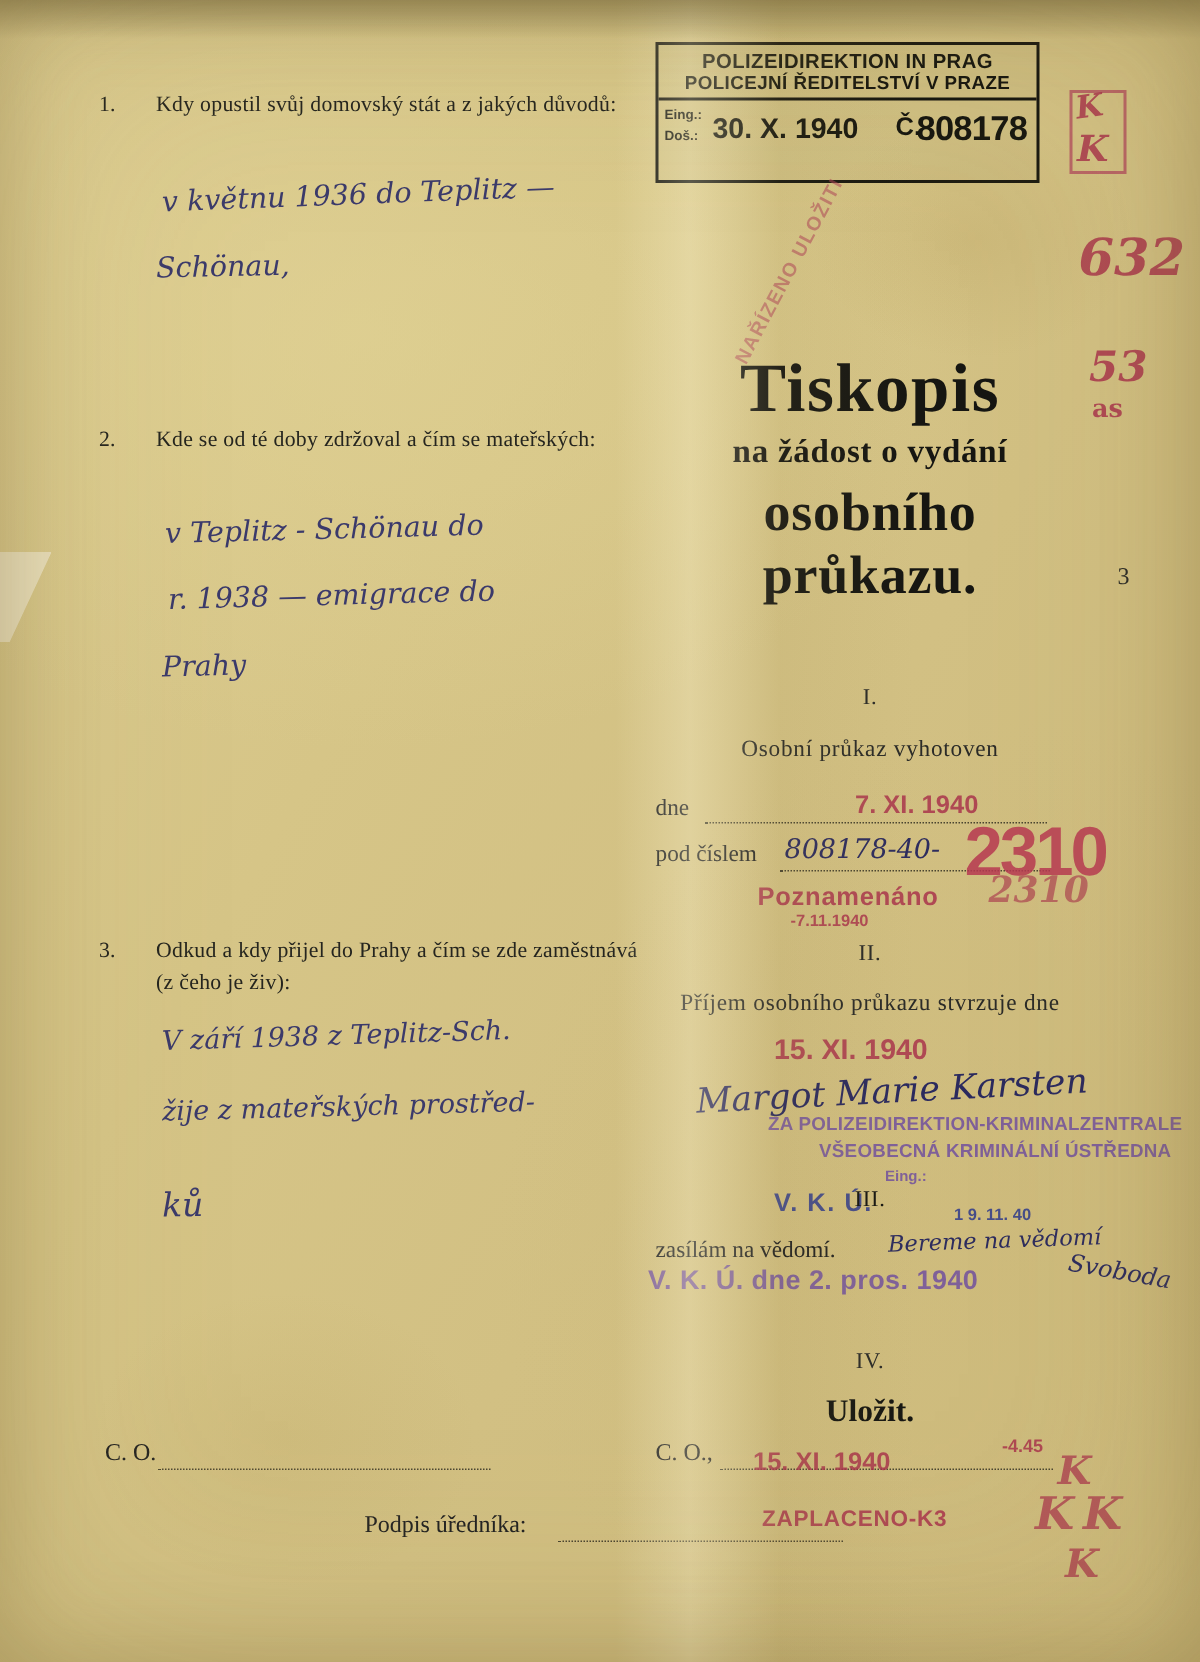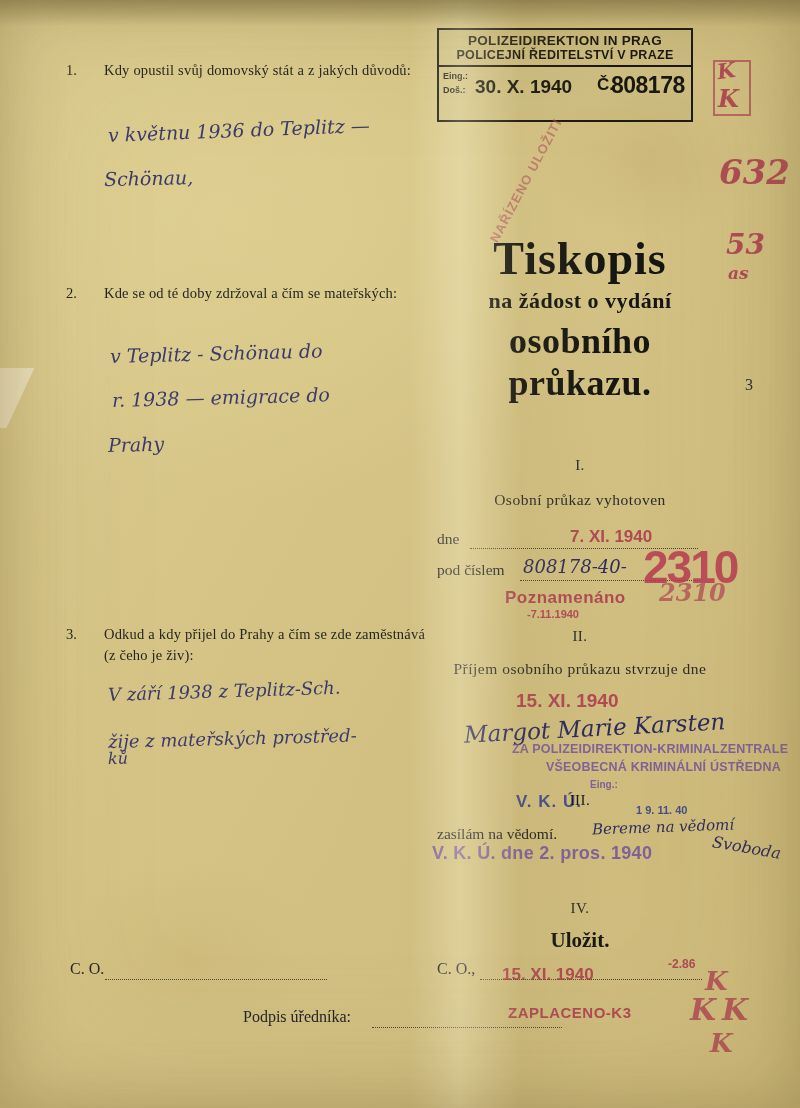--- a/index.html
+++ b/index.html
@@ -207,21 +207,21 @@
   <div class="hand l1" style="left:110px; top:345px; transform: rotate(-1.5deg);">v Teplitz - Schönau do</div>
   <div class="hand l1" style="left:112px; top:389px; transform: rotate(-1.5deg);">r. 1938 — emigrace do</div>
   <div class="hand l1" style="left:108px; top:434px; transform: rotate(-1.5deg);">Prahy</div>
 
   <div class="q" style="left:104px; top:624px;">
     <span class="num">3.</span>
     <span class="txt">Odkud a kdy přijel do Prahy a čím se zde zaměstnává (z čeho je živ):</span>
   </div>
   <div class="hand" style="left:108px; top:684px; font-size:18px; transform: rotate(-1.8deg);">V září 1938 z Teplitz-Sch.</div>
   <div class="hand" style="left:108px; top:731px; font-size:18px; transform: rotate(-1.5deg);">žije z mateřských prostřed-</div>
-  <div class="hand" style="left:108px; top:749px; font-size:16px; transform: rotate(-1.0deg);">ků</div>
+  <div class="hand" style="left:108px; top:792px; font-size:22px; transform: rotate(-1.0deg);">ků</div>
 
   <div class="stamp-box" style="left:437px; top:28px; width:252px; height:90px;">
     <span class="l" style="font-size:13.5px; margin-top:3px;">POLIZEIDIREKTION IN PRAG</span>
     <span class="l" style="font-size:12.5px;">POLICEJNÍ ŘEDITELSTVÍ V PRAZE</span>
     <div class="stamp-rule" style="margin-top:3px;"></div>
     <div style="position:relative; height:46px;">
       <span style="position:absolute; left:4px; top:4px; font-size:9px; font-weight:bold;">Eing.:</span>
       <span style="position:absolute; left:4px; top:18px; font-size:9px; font-weight:bold;">Doš.:</span>
       <span style="position:absolute; left:36px; top:9px; font-size:19px; font-weight:bold;">30. X. 1940</span>
       <span style="position:absolute; left:158px; top:8px; font-size:17px; font-weight:bold;">Č.</span>
@@ -229,21 +229,21 @@
     </div>
   </div>
 
   <div class="diag" style="left:500px; top:230px; transform: rotate(-62deg); transform-origin: left bottom;">NAŘÍZENO ULOŽITI</div>
 
   <div class="redbox" style="left:713px; top:60px; width:34px; height:52px;"></div>
   <div class="red" style="left:717px; top:58px; font-size:21px; transform:rotate(-8deg); font-family:'DejaVu Serif',serif; font-style:italic;">K</div>
   <div class="red" style="left:718px; top:84px; font-size:24px; font-family:'DejaVu Serif',serif; font-style:italic;">K</div>
   <div class="red" style="left:719px; top:152px; font-size:34px; font-family:'DejaVu Serif',serif; font-style:italic;">632</div>
   <div class="red" style="left:726px; top:228px; font-size:28px; font-family:'DejaVu Serif',serif; font-style:italic;">53</div>
-  <div class="red" style="left:728px; top:263px; font-size:17px; font-family:'DejaVu Serif',serif; font-style:italic;">as</div>
+  <div class="red" style="left:728px; top:263px; font-size:17px; font-family:'DejaVu Serif',serif; ">as</div>
 
   <div class="tisk tisk-big" style="left:430px; top:232px; width:300px;">Tiskopis</div>
   <div class="tisk tisk-mid" style="left:430px; top:288px; width:300px;">na žádost o vydání</div>
   <div class="tisk tisk-big2" style="left:430px; top:320px; width:300px;">osobního</div>
   <div class="tisk tisk-big2" style="left:430px; top:362px; width:300px;">průkazu.</div>
   <div style="position:absolute; left:745px; top:376px; font-size:16px;">3</div>
 
   <div class="rom" style="left:400px; top:457px;">I.</div>
   <div class="rom" style="left:400px; top:491px; font-size:15.5px;">Osobní průkaz vyhotoven</div>
 
@@ -283,21 +283,21 @@
   <div class="rom" style="left:400px; top:900px;">IV.</div>
   <div class="tisk" style="left:430px; top:928px; width:300px; font-weight:bold; font-size:21px;">Uložit.</div>
 
   <div class="rline" style="left:70px; top:960px; font-size:16px;">C. O.</div>
   <div class="dotline" style="left:105px; top:979px; width:222px;"></div>
 
   <div class="rline" style="left:437px; top:960px; font-size:16px;">C. O.,</div>
   <div class="dotline" style="left:480px; top:979px; width:222px;"></div>
 
   <div class="red" style="left:502px; top:965px; font-size:17px;">15. XI. 1940</div>
-  <div class="red" style="left:668px; top:957px; font-size:12px;">-2.86</div>
+  <div class="red" style="left:668px; top:957px; font-size:12px;">-4.45</div>
   <div class="red" style="left:508px; top:1004px; font-size:15px; letter-spacing:.5px;">ZAPLACENO-K3</div>
   <div class="red" style="left:705px; top:966px; font-size:26px; font-family:'DejaVu Serif',serif; font-style:italic; opacity:.7;">K</div>
   <div class="red" style="left:690px; top:992px; font-size:30px; font-family:'DejaVu Serif',serif; font-style:italic; opacity:.7;">K</div>
   <div class="red" style="left:722px; top:992px; font-size:30px; font-family:'DejaVu Serif',serif; font-style:italic; opacity:.7;">K</div>
   <div class="red" style="left:710px; top:1028px; font-size:26px; font-family:'DejaVu Serif',serif; font-style:italic; opacity:.7;">K</div>
 
   <div class="rline" style="left:243px; top:1008px; font-size:16px;">Podpis úředníka:</div>
   <div class="dotline" style="left:372px; top:1027px; width:190px;"></div>
 
   <div class="smudge" style="left:540px; top:80px; width:220px; height:160px; background: radial-gradient(ellipse at center, rgba(160,130,60,0.14), rgba(0,0,0,0) 70%);"></div>

